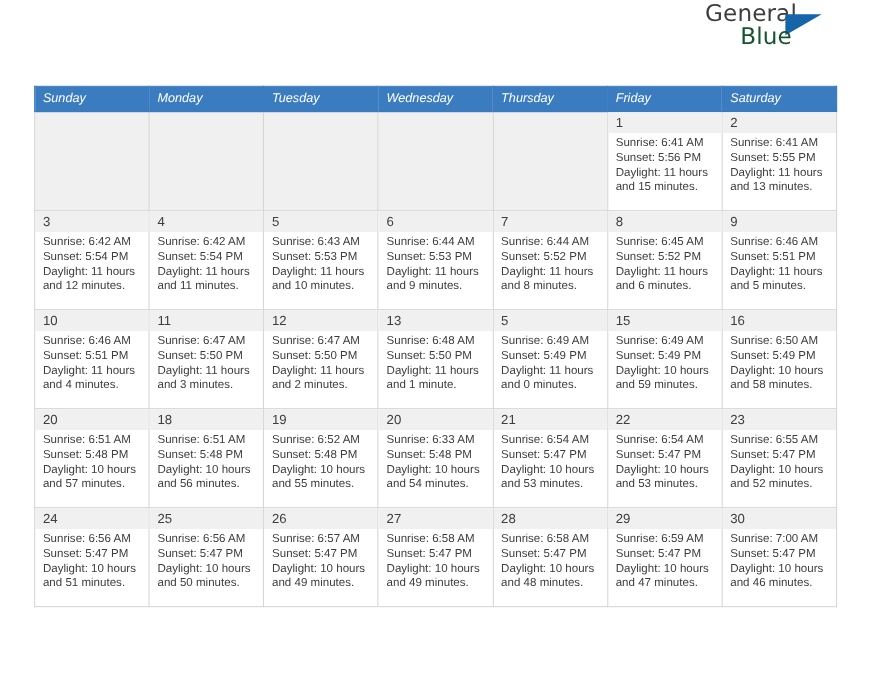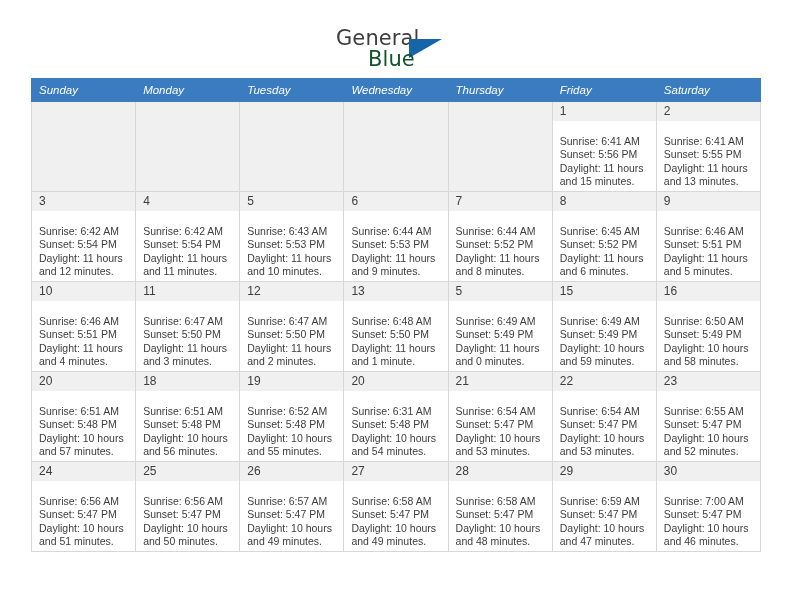--- a/index.html
+++ b/index.html
@@ -19,23 +19,22 @@
     width: 792px;
     height: 612px;
     box-sizing: border-box;
     padding: 0 31px;
   }
 
   
   .header {
     display: flex;
     align-items: flex-start;
-    justify-content: center;
+    justify-content: flex-end;
     height: 72px;
-    padding-top: 26px;
     box-sizing: border-box;
   }
   .logo {
     position: relative;
     width: 120px;
     height: 46px;
     flex: none;
   }
   .logo-general {
     position: absolute;
@@ -118,21 +117,21 @@
   }
   .daynum-bar {
     background: #f0f0f0;
     height: 19px;
     line-height: 19px;
     padding-left: 7px;
     font-size: 12px;
     color: #3d3d3d;
   }
   .cell-body {
-    padding: 14px 5px 0 7px;
+    padding: 3px 5px 0 7px;
     font-size: 10.5px;
     line-height: 13.4px;
     color: #3d3d3d;
   }
   .cell-body div {
     white-space: nowrap;
   }
   .daylight-line {
     white-space: normal !important;
   }
@@ -367,21 +366,21 @@
                 <div>Sunrise: 6:52 AM</div>
                 <div>Sunset: 5:48 PM</div>
                 <div class="daylight-line">Daylight: 10 hours and 55 minutes.</div>
               </div>
             </div>
           </td>
           <td>
             <div class="cell">
               <div class="daynum-bar">20</div>
               <div class="cell-body">
-                <div>Sunrise: 6:31 AM</div>
+                <div>Sunrise: 6:33 AM</div>
                 <div>Sunset: 5:48 PM</div>
                 <div class="daylight-line">Daylight: 10 hours and 54 minutes.</div>
               </div>
             </div>
           </td>
           <td>
             <div class="cell">
               <div class="daynum-bar">21</div>
               <div class="cell-body">
                 <div>Sunrise: 6:54 AM</div>

